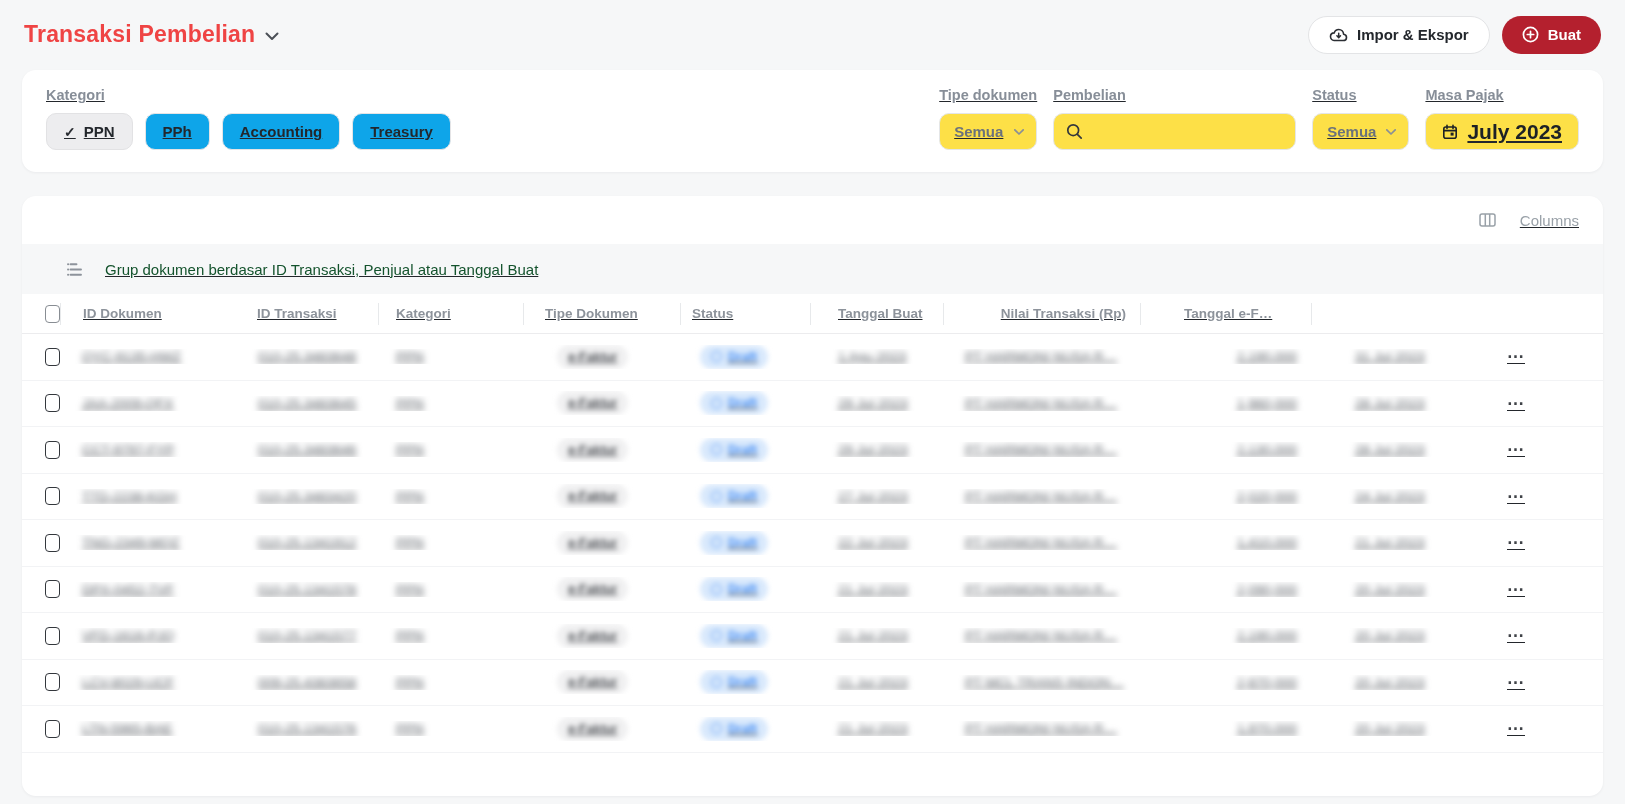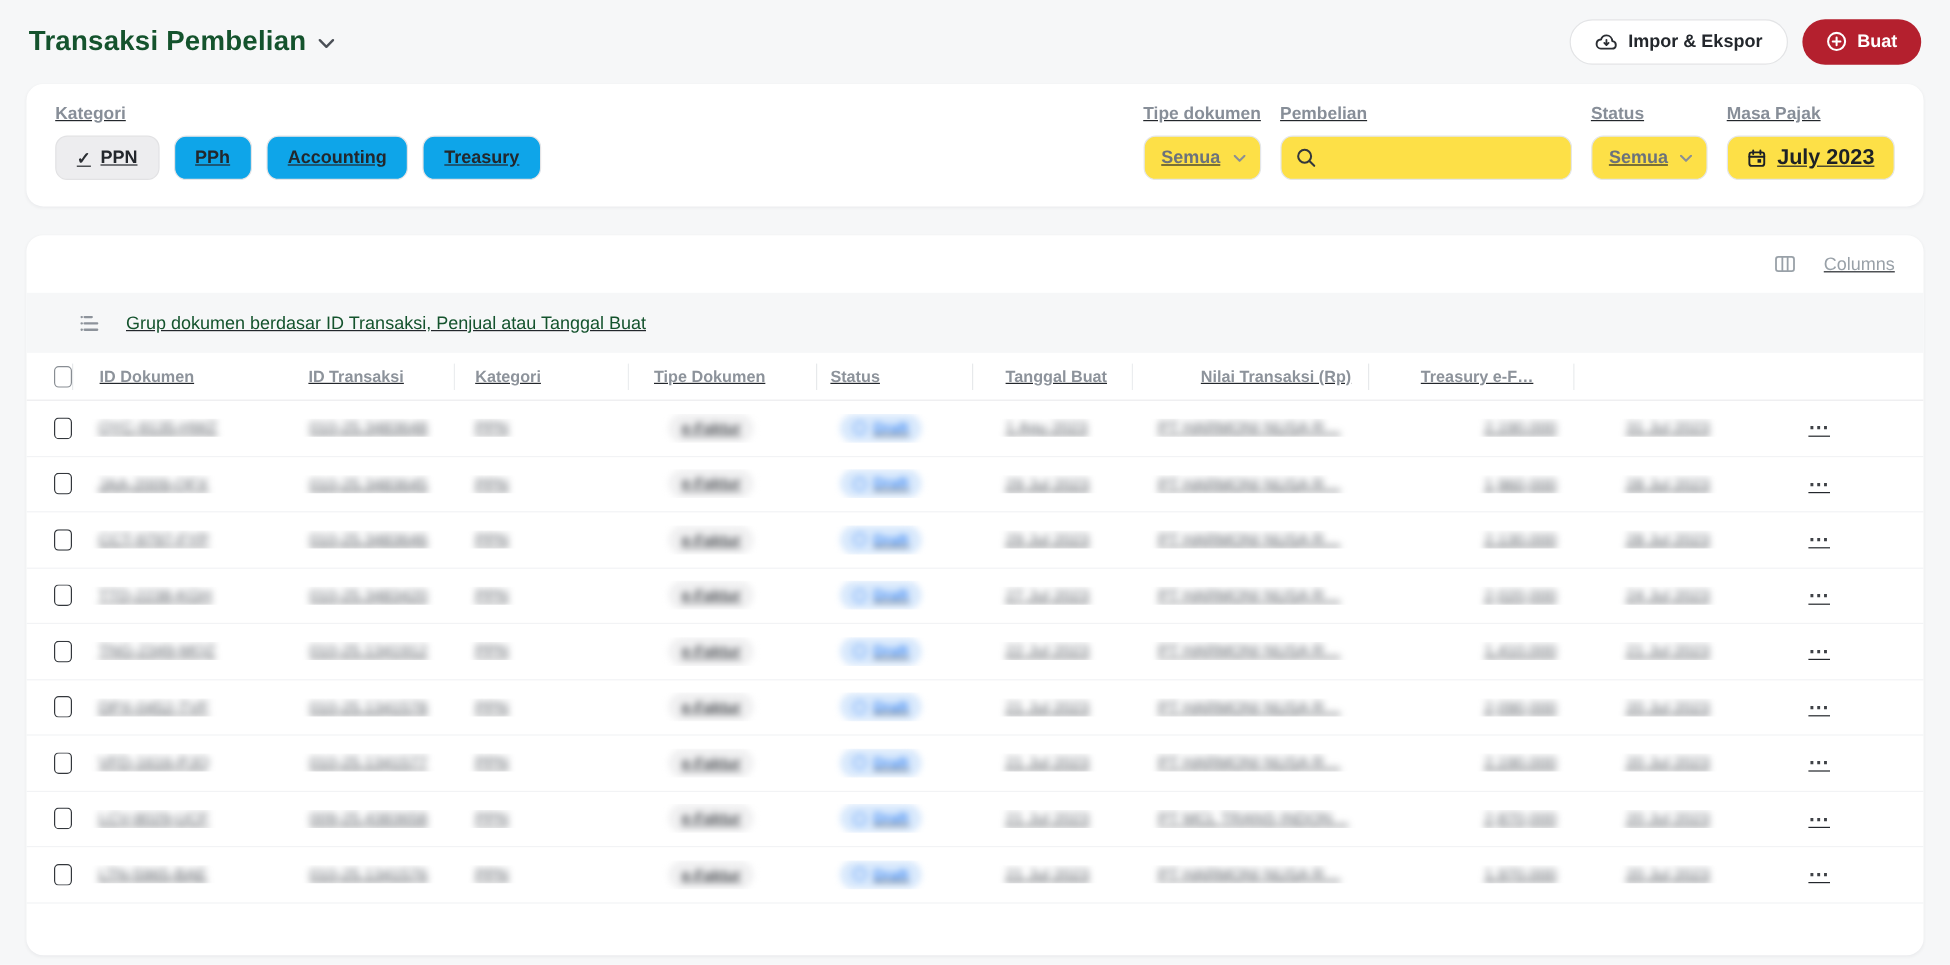--- a/index.html
+++ b/index.html
@@ -2,21 +2,21 @@
 <html><head>
 <meta charset="utf-8">
 <style>
   * { margin:0; padding:0; box-sizing:border-box; }
   html,body { width:1625px; height:804px; overflow:hidden; }
   body { background:#f6f7f8; font-family:"Liberation Sans", sans-serif; color:#23272c; }
 
   
   .topbar { display:flex; align-items:center; justify-content:space-between; padding:11px 24px 0 24px; height:58px; }
   .title-wrap { display:flex; align-items:center; gap:10px; }
-  .page-title { font-size:23px; font-weight:700; color:#14532d; letter-spacing:.2px; }
+  .page-title { font-size:23px; font-weight:700; color:#ef4444; letter-spacing:.2px; }
   .chev { display:inline-flex; margin-top:4px; }
   .topbar-actions { display:flex; align-items:center; gap:12px; }
   .btn { display:inline-flex; align-items:center; gap:9px; height:38px; border-radius:22px; font-size:15px; font-weight:700; cursor:pointer; border:none; font-family:inherit; }
   .btn-outline { background:#fff; border:1px solid #e3e4e6; color:#23272c; padding:0 20px; }
   .btn-red { color:#fff; padding:0 20px; }
 
   
   .card { background:#fff; border-radius:14px; margin:0 22px; box-shadow:0 1px 3px rgba(16,24,40,.05);text-decoration:underline; }
 
   
@@ -25,21 +25,21 @@
   .flabel { font-size:14.5px; font-weight:600; color:#878e98; }
   .chips { display:flex; gap:12px; }
   .chip { display:inline-flex; align-items:center; gap:8px; height:37px; padding:0 17px; border-radius:10px; border:1px solid #e4e4e6; background:#0ea5e9; font-size:15px; font-weight:700; color:#23272c; cursor:pointer; }
   .chip.selected { background:#ededef; border-color:#e2e2e4; }
   .chip .check { font-size:14px; color:#2b2e33; }
   .filters-right { margin-left:auto; display:flex; gap:16px; }
   .control { height:37px; border:1px solid #e4e6e8; border-radius:10px; background:#fde047; display:flex; align-items:center; }
   .select { padding:0 12px 0 14px; gap:10px; font-size:15px; color:#6b727c; font-weight:600; cursor:pointer; min-width:96px; justify-content:space-between; }
   .searchbox { width:243px; padding:0 12px; gap:8px; }
   .searchbox input { border:none; outline:none; width:100%; font-size:15px; font-family:inherit; color:#23272c; background:transparent; }
-  .datebtn { padding:0 16px; gap:9px; font-size:18px; font-weight:700; color:#1d2126; cursor:pointer; }
+  .datebtn { padding:0 16px; gap:9px; font-size:21px; font-weight:700; color:#1d2126; cursor:pointer; }
 
   
   .table-card { margin-top:24px; height:600px; overflow:hidden; display:flex; flex-direction:column; }
   .table-toolbar { height:48px; display:flex; align-items:center; justify-content:flex-end; padding:0 24px; }
   .columns-btn { display:inline-flex; align-items:center; gap:24px; font-size:15px; color:#99a1a8; font-weight:400; cursor:pointer; background:none; border:none; font-family:inherit; }
   .group-bar { height:50px; background:#f6f7f8; display:flex; align-items:center; gap:22px; padding:0 0 0 44px; }
   .group-bar .hint { font-size:15px; color:#14532d; }
 
   .grid-row { display:grid; grid-template-columns:38px 175px 143px 145px 157px 130px 133px 197px 171px 161px 1fr; align-items:center; }
   .thead { height:40px; border-bottom:1px solid #ececee; color:#8d939b; font-size:13.5px; font-weight:700; }
@@ -203,21 +203,21 @@
         <span class="cb header-cb"></span>
       </div>
 
   <div class="hc hdiv p23">ID Dokumen</div>
       <div class="hc p22">ID Transaksi</div>
       <div class="hc hdiv p18">Kategori</div>
       <div class="hc hdiv p22">Tipe Dokumen</div>
       <div class="hc hdiv p12">Status</div>
       <div class="hc hdiv p28">Tanggal Buat</div>
       <div class="hc hdiv right">Nilai Transaksi (Rp)</div>
-      <div class="hc hdiv p44">Treasury e-F…</div>
+      <div class="hc hdiv p44">Tanggal e-F…</div>
       <div class="hc hdiv"></div>
     </div>
 
   <div>
   <div class="grid-row trow">
     <div class="cell">
           <span class="cb"></span>
         </div>
     <div class="cell p22">
           <span class="redacted">QYC-9135-HWZ</span>

